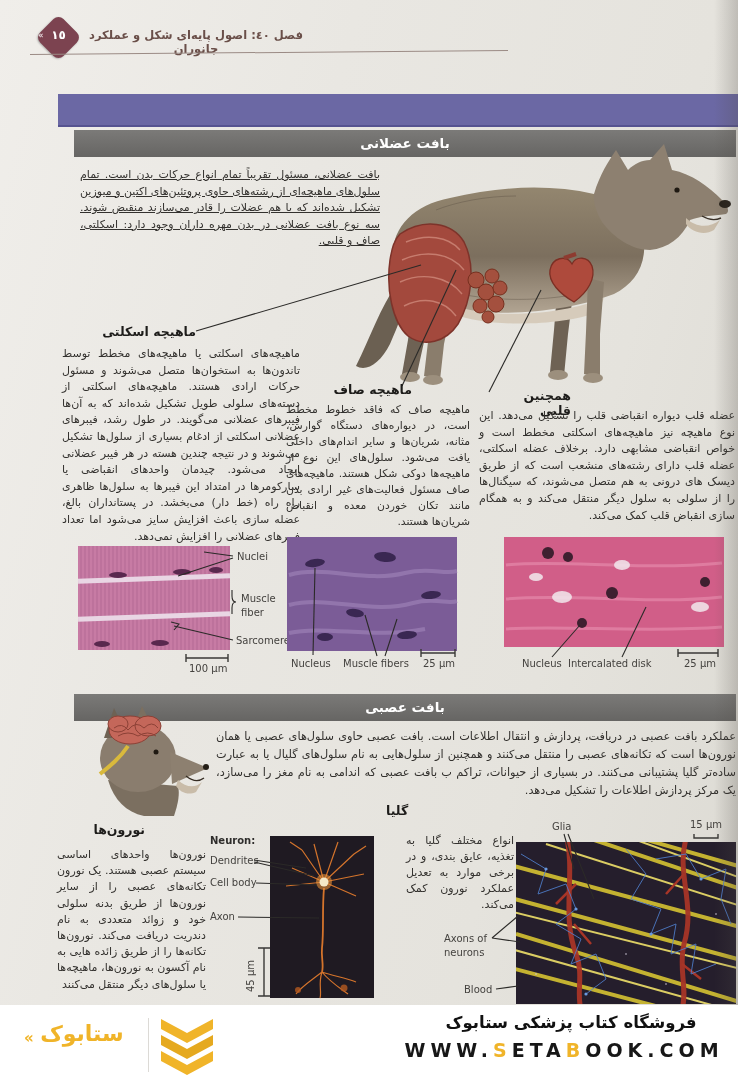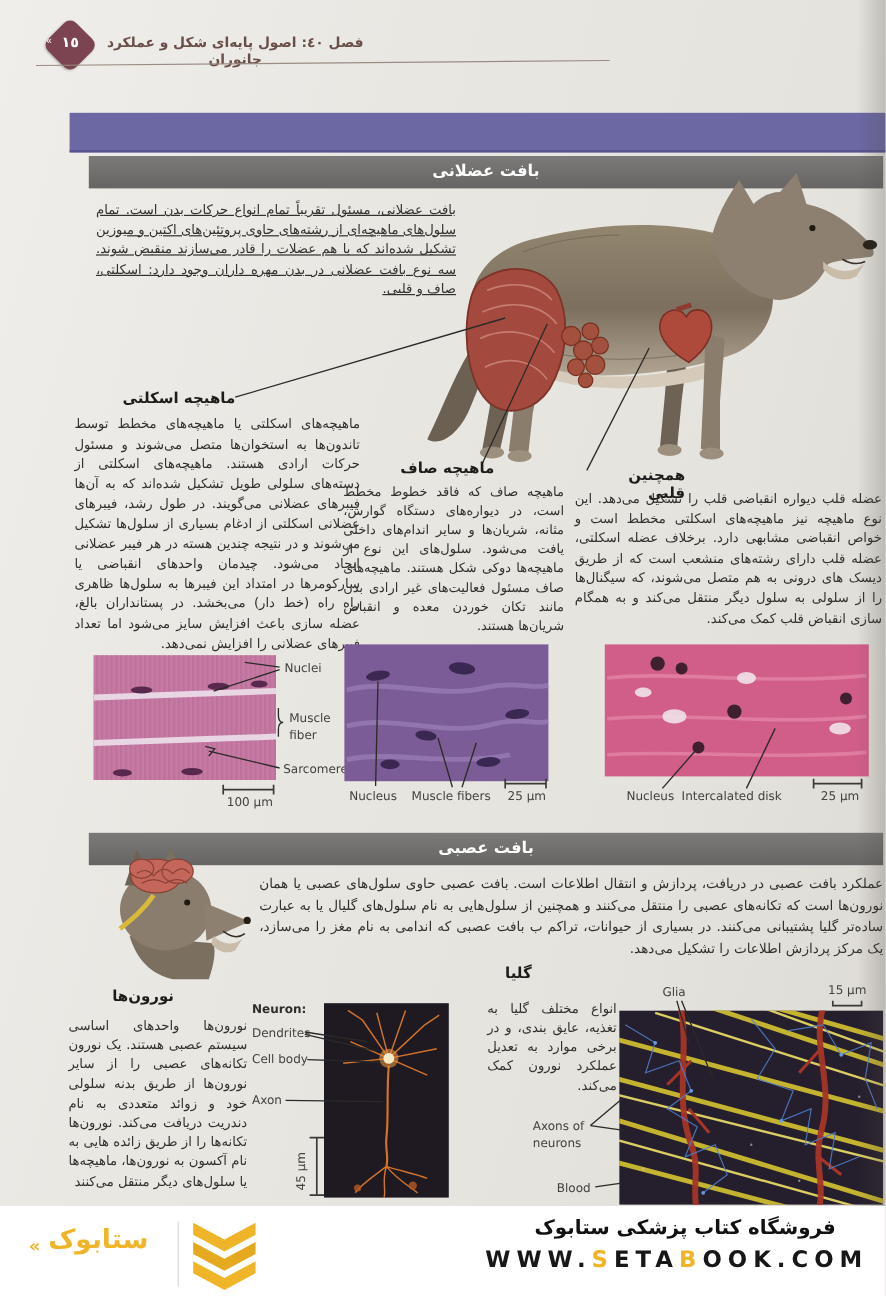--- a/index.html
+++ b/index.html
@@ -37,21 +37,21 @@
   .col-heading{font-size:12.5px;font-weight:bold;color:#1d1c1a;}
   .skeletal-heading{left:96px;top:324px;width:100px;text-align:right;}
   .skeletal-body{left:62px;top:346px;width:238px;}
   .smooth-heading{left:330px;top:382px;width:82px;}
   .smooth-body{left:286px;top:402px;width:184px;font-size:10.8px;line-height:16px;}
   .cardiac-heading{left:497px;top:388px;width:74px;text-align:right;}
   .cardiac-body{left:479px;top:408px;width:256px;}
   .nervous-intro{left:216px;top:728px;width:520px;font-size:11.3px;line-height:18px;}
   .neurons-heading{left:75px;top:822px;width:70px;text-align:right;}
   .neurons-body{left:57px;top:847px;width:149px;line-height:16.2px;}
-  .glia-heading{left:412px;top:803px;width:40px;text-align:center;}
+  .glia-heading{left:386px;top:803px;width:40px;text-align:left;}
   .glia-body{left:406px;top:833px;width:108px;font-size:11px;line-height:16px;}
 
   svg text{font-family:"DejaVu Sans",sans-serif;}
   .fig-label{font-size:10px;fill:#44423f;}
   .fig-label-bold{font-size:10px;font-weight:bold;fill:#2e2d2b;}
   .leader{stroke:#2b2a28;stroke-width:1.1;fill:none;}
   .scalebar{stroke:#3a3937;stroke-width:1.4;fill:none;}
 
   
   .footer{left:0;top:1005px;width:738px;height:75px;background:#ffffff;z-index:5;}

